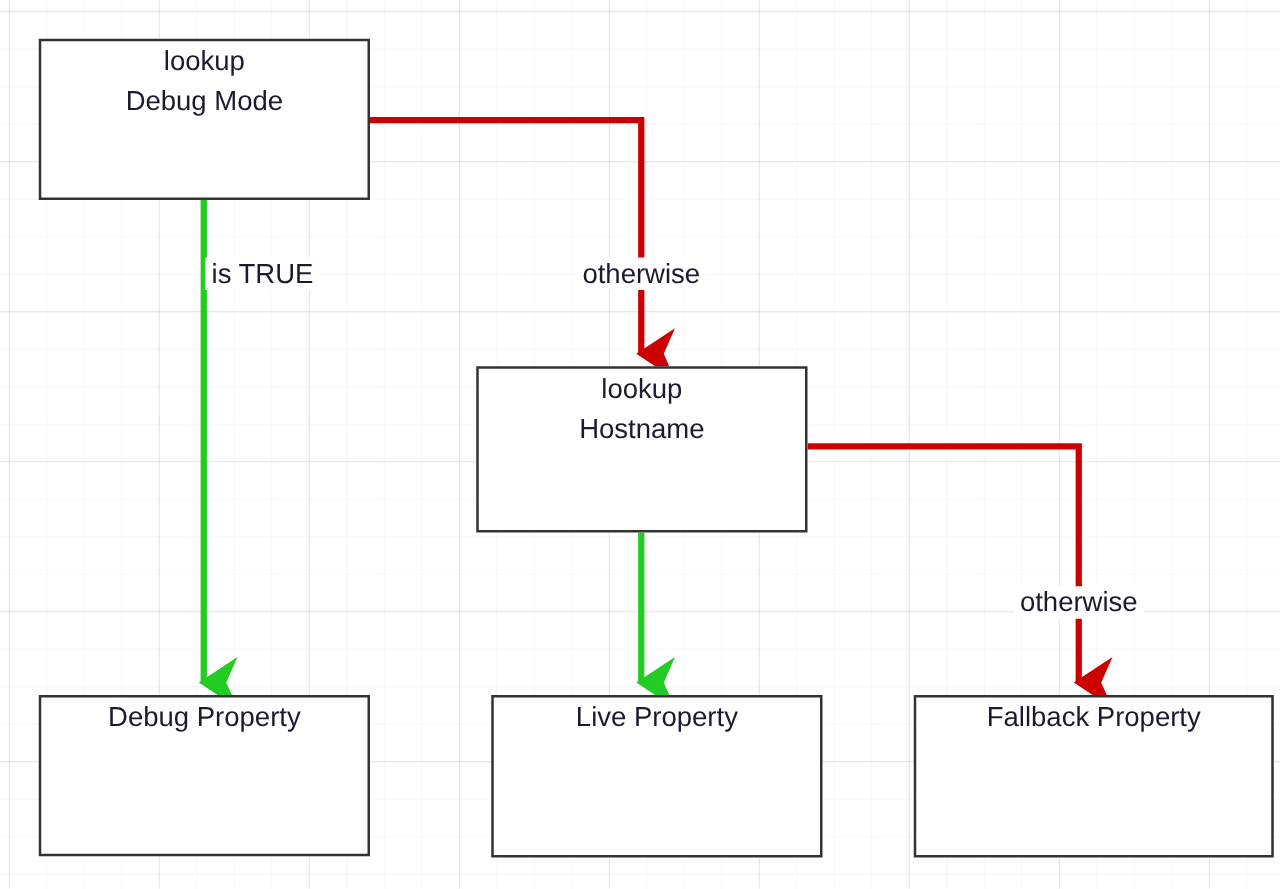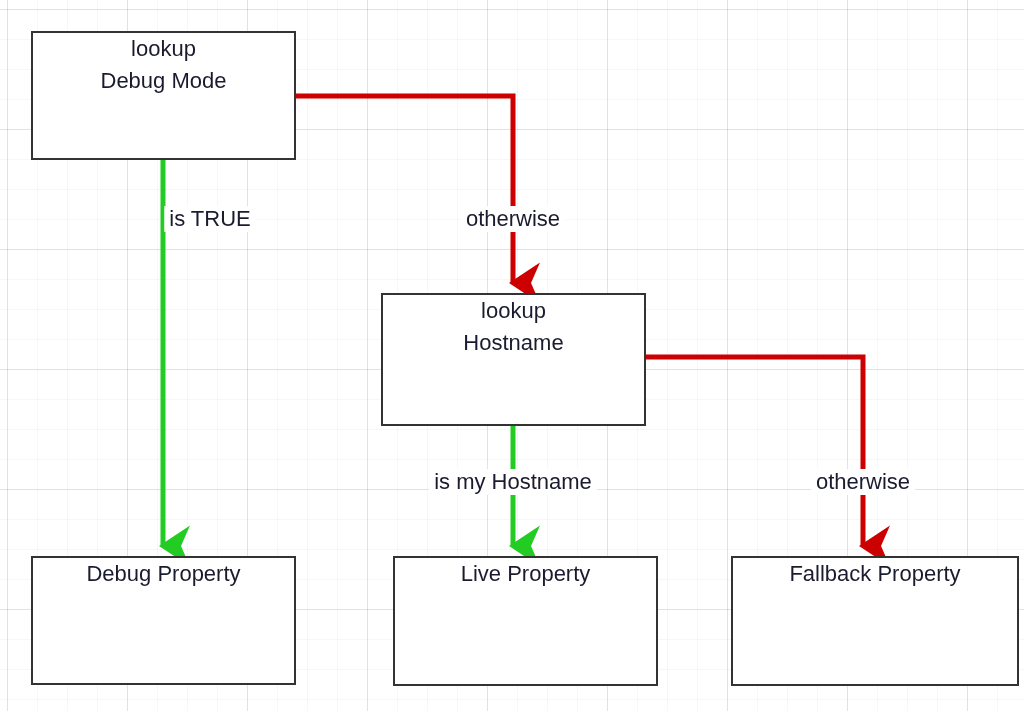--- a/index.html
+++ b/index.html
@@ -109,17 +109,16 @@
   </div>
 
   <div class="node" style="left:731px; top:556px; width:288px; height:130px;">
     <span class="node-label">Fallback Property</span>
   </div>
 
   <div class="edge-label" style="left:174px; top:219px;margin-left:36px;">is TRUE</div>
 
   <div class="edge-label" style="left:513px; top:219px;">otherwise</div>
 
-  <div class="edge-label" style="left:513px; top:482px;">is my Hostname</div>
 
   <div class="edge-label" style="left:863px; top:482px;">otherwise</div>
 
 </div>
 
 </body></html>

